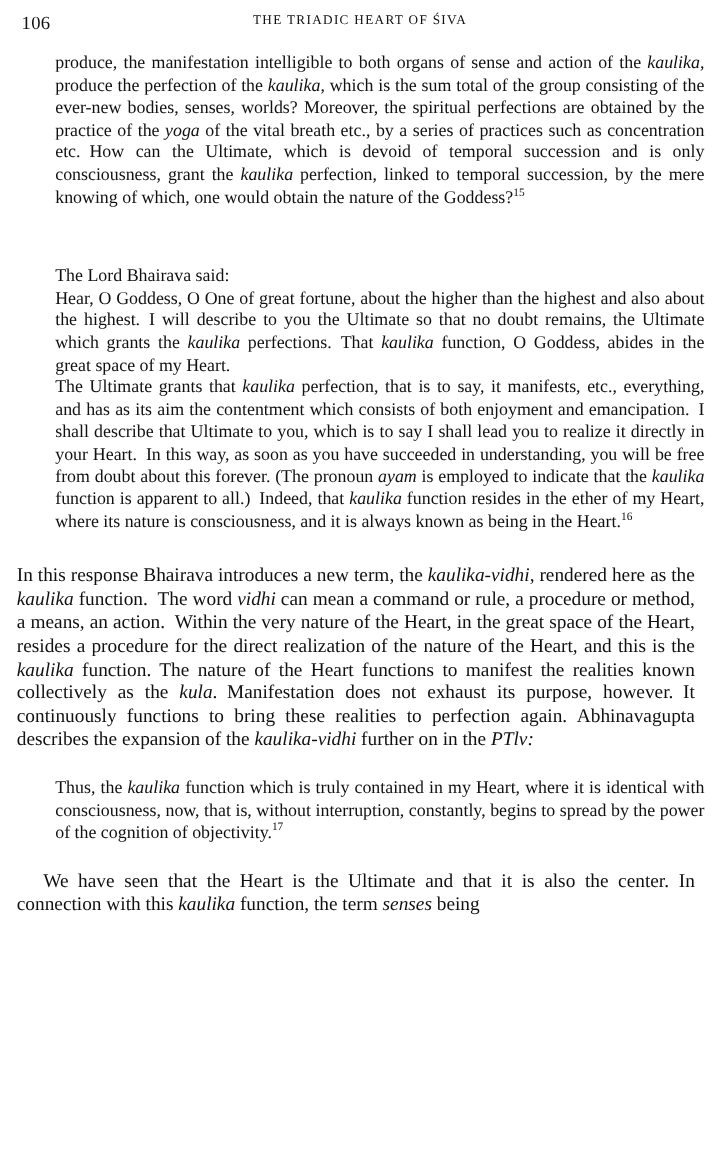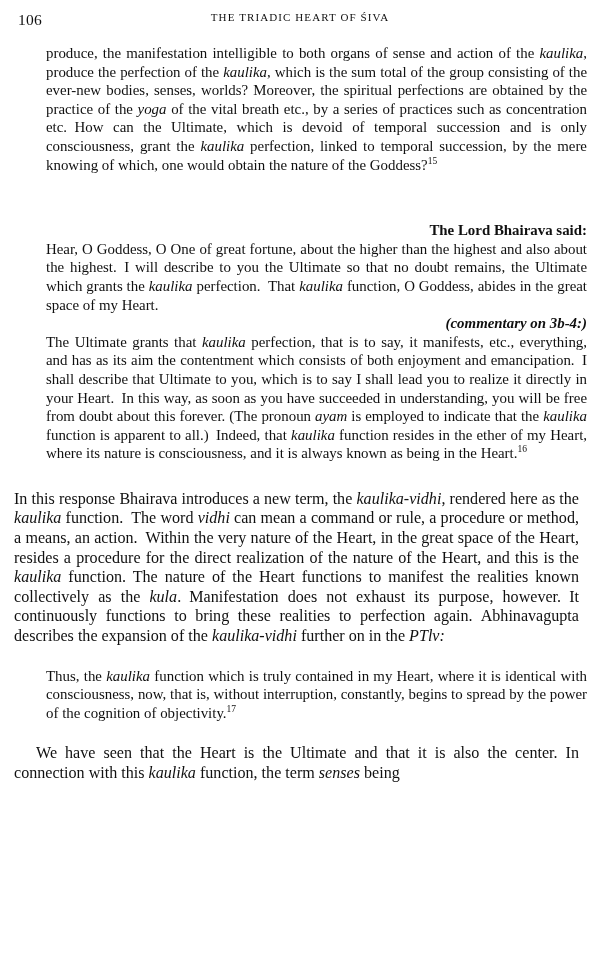--- a/index.html
+++ b/index.html
@@ -76,22 +76,21 @@
   .extract {
     margin-left: 32px;
     width: 541px;
     font-size: 14.9px;
     line-height: 18.6px;
   }
   .extract p {
     text-align: justify;
   }
   .extract p.flush {
-    text-align: right;
-    font-weight: bold;
+    text-align: left;
   }
   .gap-lg { height: 21px; }
   .gap-xl { height: 26px; }
 
   i, em { font-style: italic; }
 
   sup {
     font-size: 9.5px;
     vertical-align: super;
     line-height: 0;
@@ -116,22 +115,21 @@
       <p><span>produce, the manifestation intelligible to both organs of sense and action of the </span><i>kaulika</i><span>, produce the perfection of the </span><i>kaulika</i><span>, which is the sum total of the group consisting of the ever-new bodies, senses, worlds? Moreover, the spiritual perfections are obtained by the practice of the </span><i>yoga</i><span> of the vital breath etc., by a series of practices such as concentration etc. How can the Ultimate, which is devoid of temporal succession and is only consciousness, grant the </span><i>kaulika</i><span> perfection, linked to temporal succession, by the mere knowing of which, one would obtain the nature of the Goddess?</span><sup>15</sup></p>
     </div>
 
     <div class="gap-xl"></div>
 
 
     <div class="gap-lg"></div>
 
     <div class="extract">
       <p class="flush">The Lord Bhairava said:</p>
-      <p><span>Hear, O Goddess, O One of great fortune, about the higher than the highest and also about the highest. I will describe to you the Ultimate so that no doubt remains, the Ultimate which grants the </span><i>kaulika</i><span> perfection. That </span><i>kaulika</i><span> function, O Goddess, abides in the great space of my Heart.</span></p>
-      <p class="flush"><i>(commentary on 3b-4:)</i></p>
+      <p><span>Hear, O Goddess, O One of great fortune, about the higher than the highest and also about the highest. I will describe to you the Ultimate so that no doubt remains, the Ultimate which grants the </span><i>kaulika</i><span> perfections. That </span><i>kaulika</i><span> function, O Goddess, abides in the great space of my Heart.</span></p>
       <p><span>The Ultimate grants that </span><i>kaulika</i><span> perfection, that is to say, it manifests, etc., everything, and has as its aim the contentment which consists of both enjoyment and emancipation. I shall describe that Ultimate to you, which is to say I shall lead you to realize it directly in your Heart. In this way, as soon as you have succeeded in understanding, you will be free from doubt about this forever. (The pronoun </span><i>ayam</i><span> is employed to indicate that the </span><i>kaulika</i><span> function is apparent to all.) Indeed, that </span><i>kaulika</i><span> function resides in the ether of my Heart, where its nature is consciousness, and it is always known as being in the Heart.</span><sup>16</sup></p>
     </div>
 
     <div class="gap-xl"></div>
 
     <p class="body-para"><span>In this response Bhairava introduces a new term, the </span><i>kaulika-vidhi</i><span>, rendered here as the </span><i>kaulika</i><span> function. The word </span><i>vidhi</i><span> can mean a command or rule, a procedure or method, a means, an action. Within the very nature of the Heart, in the great space of the Heart, resides a procedure for the direct realization of the nature of the Heart, and this is the </span><i>kaulika</i><span> function. The nature of the Heart functions to manifest the realities known collectively as the </span><i>kula</i><span>. Manifestation does not exhaust its purpose, however. It continuously functions to bring these realities to perfection again. Abhinavagupta describes the expansion of the </span><i>kaulika-vidhi</i><span> further on in the </span><i>PTlv:</i></p>
 
     <div class="gap-lg"></div>
 
     <div class="extract">

